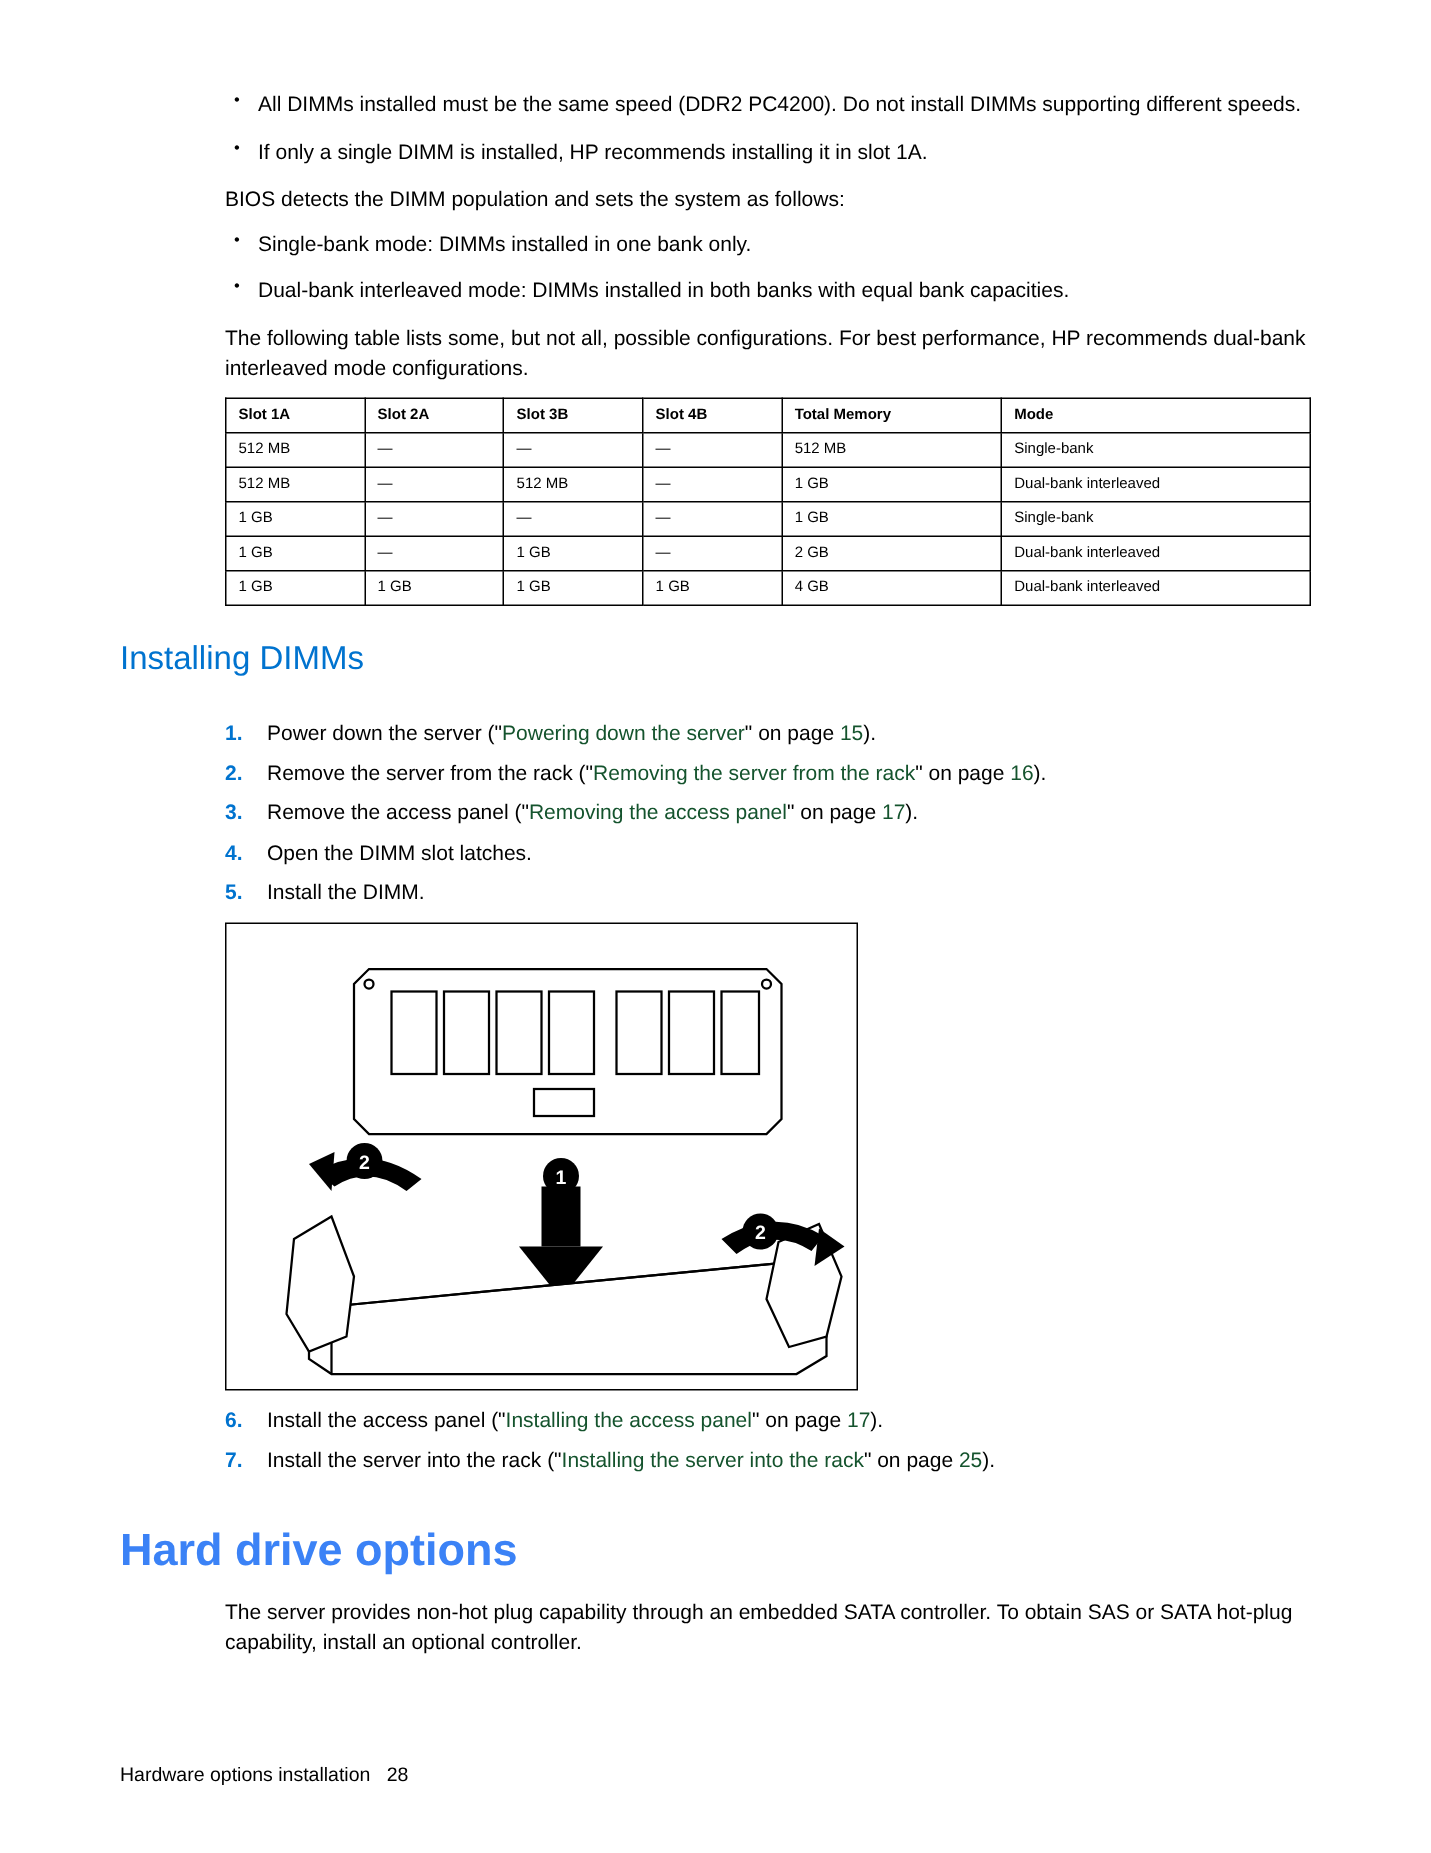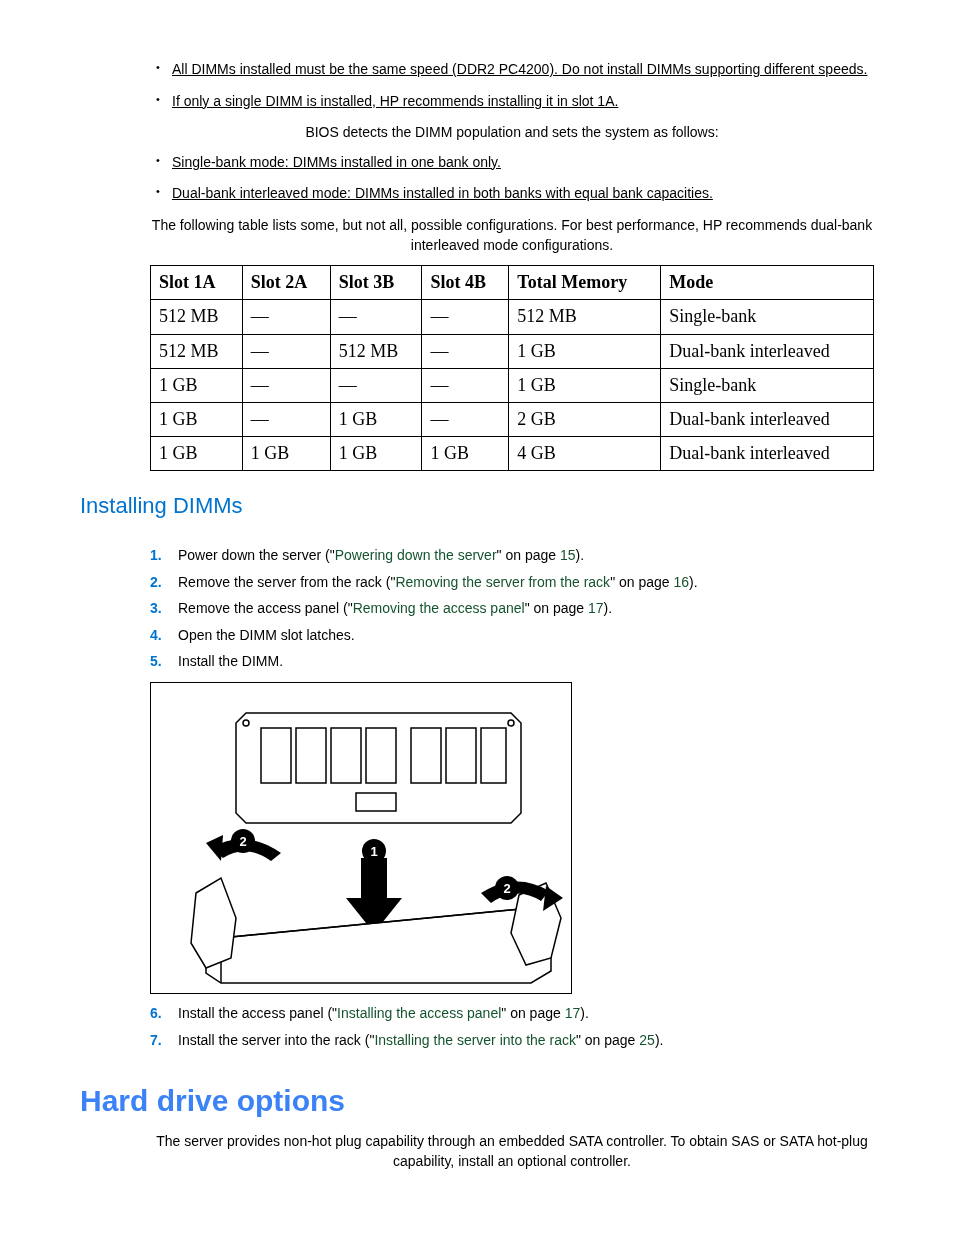--- a/index.html
+++ b/index.html
@@ -12,45 +12,42 @@
     box-sizing: border-box;
     line-height: 1.4;
   }
   .content-block {
     margin-left: 70px;
   }
   ul.bullets {
     list-style: none;
     padding: 0;
     margin: 0 0 8px 0;
-    text-decoration: underline;
   }
   ul.bullets li {
     position: relative;
     padding-left: 22px;
     margin-bottom: 12px;
   }
   ul.bullets li::before {
     content: "•";
     position: absolute;
     left: 6px;
     top: 0px;
     font-size: 11px;
   }
   p.body {
     margin: 4px 0 10px 0;
-    text-align: center;
   }
   table.cfg {
     border-collapse: collapse;
     width: 100%;
     margin-top: 6px;
     margin-bottom: 20px;
-    font-size: 18px;
-    font-family: Liberation Serif, serif;
+    font-size: 10px;
   }
   table.cfg th, table.cfg td {
     border: 1px solid #000;
     padding: 4px 8px;
     text-align: left;
     font-weight: normal;
   }
   table.cfg th { font-weight: bold; }
   h2.sub {
     color: #0073cf;

